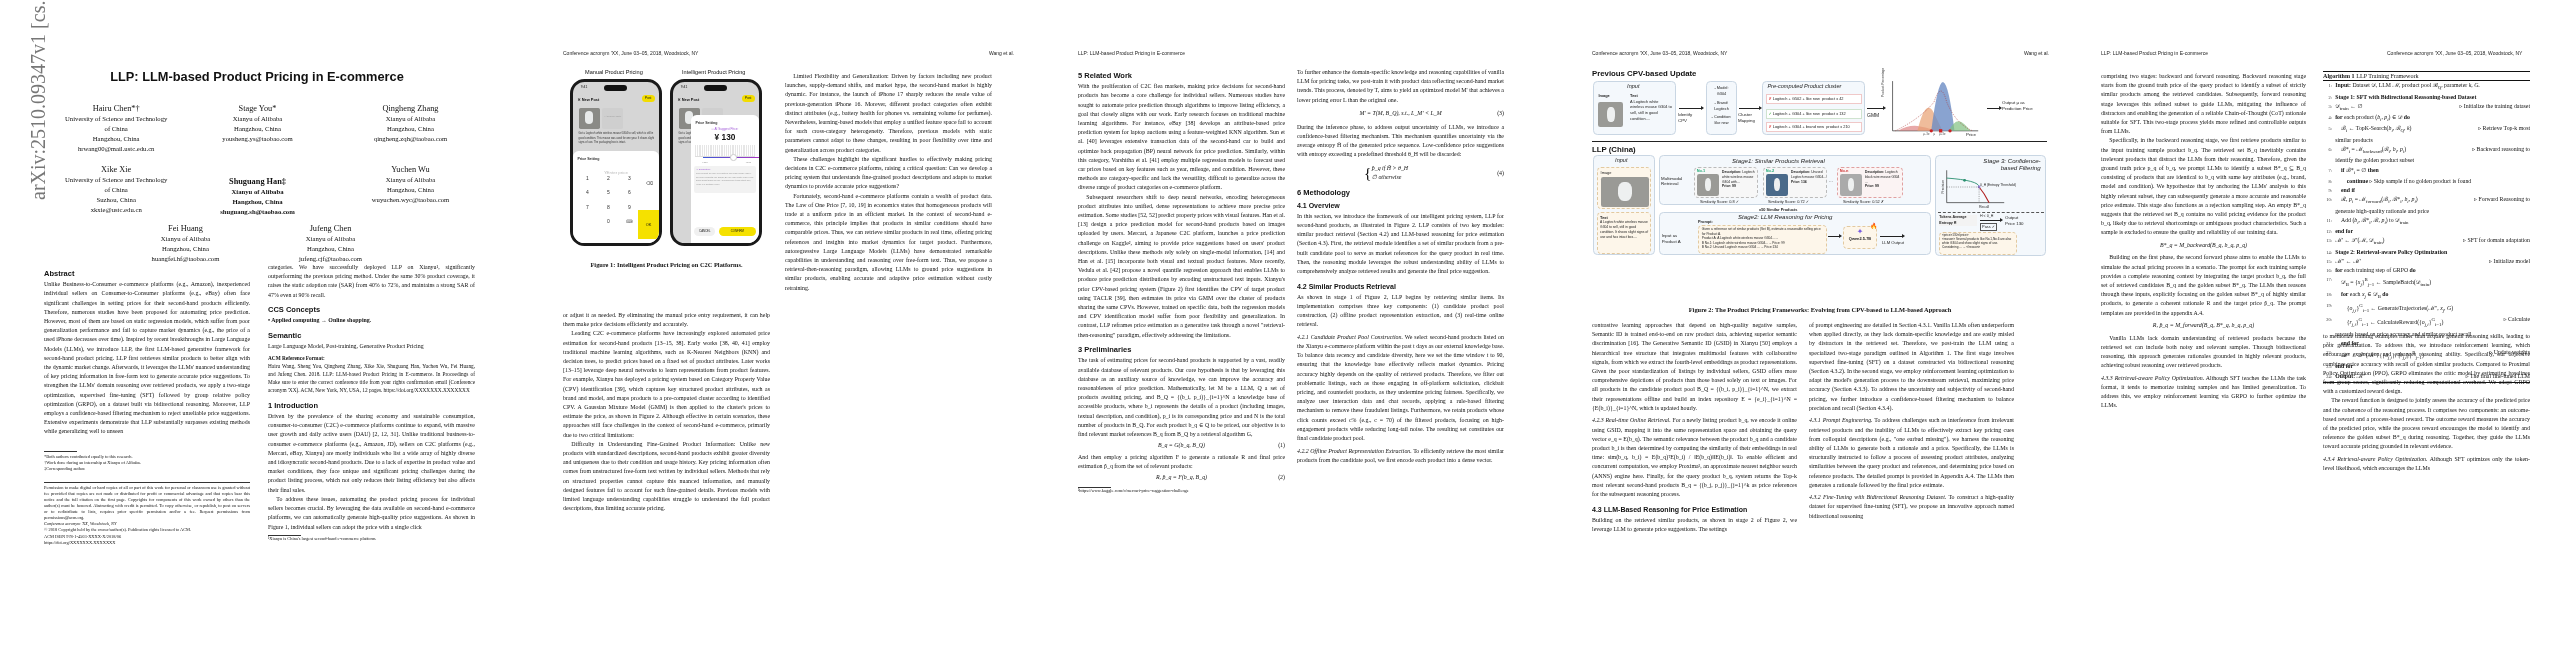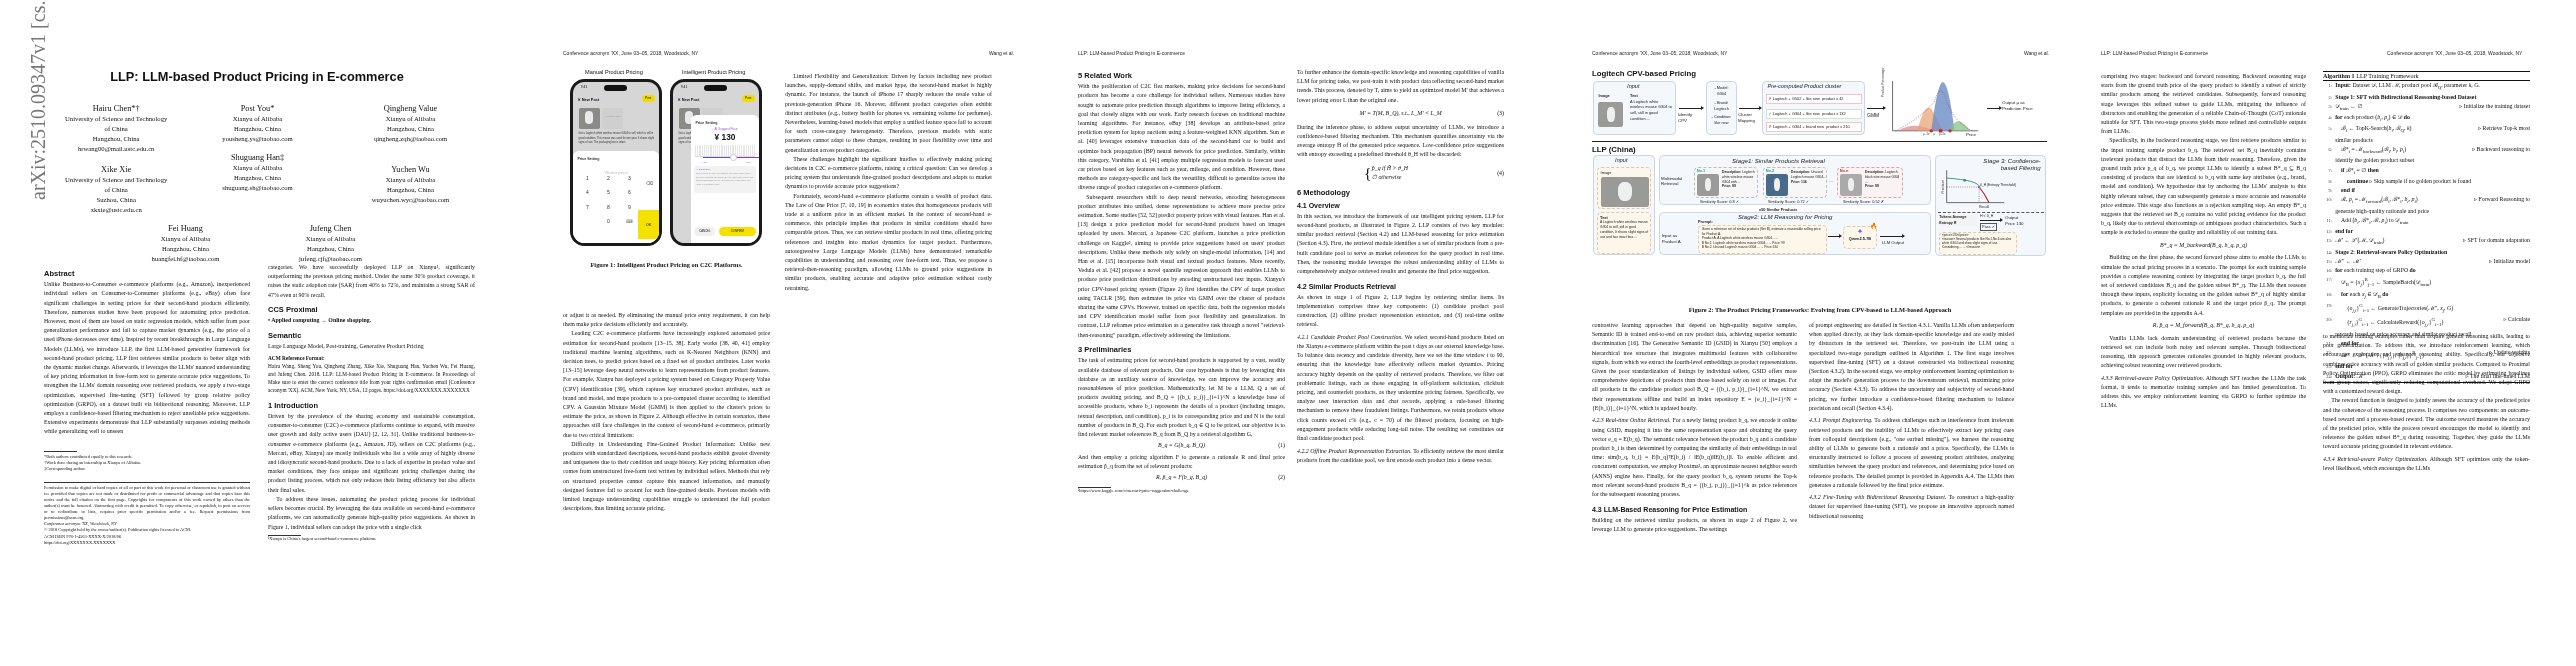--- a/index.html
+++ b/index.html
@@ -71,39 +71,39 @@
 
   <div class="authors">
     <div class="author" style="left:16.7px; top:11px;">
       <div class="name">Hairu Chen*†</div>
       <div>University of Science and Technology</div>
       <div>of China</div>
       <div>Hangzhou, China</div>
       <div>hrwang00@mail.ustc.edu.cn</div>
     </div>
     <div class="author" style="left:158px; top:11px;">
-      <div class="name">Post You*</div>
+      <div class="name">Stage You*</div>
       <div>Xianyu of Alibaba</div>
       <div>Hangzhou, China</div>
       <div>yousheng.ys@taobao.com</div>
     </div>
     <div class="author" style="left:311px; top:11px;">
-      <div class="name">Qingheng Value</div>
+      <div class="name">Qingheng Zhang</div>
       <div>Xianyu of Alibaba</div>
       <div>Hangzhou, China</div>
       <div>qingheng.zqh@taobao.com</div>
     </div>
     <div class="author" style="left:16.7px; top:72px;">
       <div class="name">Xike Xie</div>
       <div>University of Science and Technology</div>
       <div>of China</div>
       <div>Suzhou, China</div>
       <div>xkxie@ustc.edu.cn</div>
     </div>
-    <div class="author" style="left:158px; top:60px;">
+    <div class="author" style="left:158px; top:84px;font-weight:bold;">
       <div class="name">Shuguang Han‡</div>
       <div>Xianyu of Alibaba</div>
       <div>Hangzhou, China</div>
       <div>shuguang.sh@taobao.com</div>
     </div>
     <div class="author" style="left:311px; top:72px;">
       <div class="name">Yuchen Wu</div>
       <div>Xianyu of Alibaba</div>
       <div>Hangzhou, China</div>
       <div>wuyuchen.wyc@taobao.com</div>
@@ -136,21 +136,21 @@
       <div>Permission to make digital or hard copies of all or part of this work for personal or classroom use is granted without fee provided that copies are not made or distributed for profit or commercial advantage and that copies bear this notice and the full citation on the first page. Copyrights for components of this work owned by others than the author(s) must be honored. Abstracting with credit is permitted. To copy otherwise, or republish, to post on servers or to redistribute to lists, requires prior specific permission and/or a fee. Request permissions from permissions@acm.org.</div>
       <div class="i">Conference acronym 'XX, Woodstock, NY</div>
       <div>© 2018 Copyright held by the owner/author(s). Publication rights licensed to ACM.</div>
       <div>ACM ISBN 978-1-4503-XXXX-X/2018/06</div>
       <div>https://doi.org/XXXXXXX.XXXXXXX</div>
     </div>
   </div>
 
   <div class="col" style="left:268px; top:263px; width:207px;">
     <p>categories. We have successfully deployed LLP on Xianyu¹, significantly outperforming the previous pricing method. Under the same 30% product coverage, it raises the static adoption rate (SAR) from 40% to 72%, and maintains a strong SAR of 47% even at 90% recall.</p>
-    <h2 class="sec" style="margin-top:5.6px;">CCS Proximal</h2>
+    <h2 class="sec" style="margin-top:5.6px;">CCS Concepts</h2>
     <p class="b">• Applied computing → Online shopping.</p>
     <h2 class="sec" style="margin-top:5.6px;">Semantic</h2>
     <p>Large Language Model, Post-training, Generative Product Pricing</p>
     <div style="font-size:5.3px; line-height:8px; margin-top:3.3px;">
       <div class="b">ACM Reference Format:</div>
       <div>Hairu Wang, Sheng You, Qingheng Zhang, Xike Xie, Shuguang Han, Yuchen Wu, Fei Huang, and Jufeng Chen. 2018. LLP: LLM-based Product Pricing in E-commerce. In Proceedings of Make sure to enter the correct conference title from your rights confirmation email (Conference acronym 'XX). ACM, New York, NY, USA, 12 pages. https://doi.org/XXXXXXX.XXXXXXX</div>
     </div>
     <h2 class="sec" style="margin-top:6.7px;">1   Introduction</h2>
     <p>Driven by the prevalence of the sharing economy and sustainable consumption, consumer-to-consumer (C2C) e-commerce platforms continue to expand, with massive user growth and daily active users (DAU) [2, 12, 31]. Unlike traditional business-to-consumer e-commerce platforms (e.g., Amazon, JD), sellers on C2C platforms (e.g., Mercari, eBay, Xianyu) are mostly individuals who list a wide array of highly diverse and idiosyncratic second-hand products. Due to a lack of expertise in product value and market conditions, they face unique and significant pricing challenges during the product listing process, which not only reduces their listing efficiency but also affects their final sales.</p>
     <p class="ind">To address these issues, automating the product pricing process for individual sellers becomes crucial. By leveraging the data available on second-hand e-commerce platforms, we can automatically generate high-quality price suggestions. As shown in Figure 1, individual sellers can adopt the price with a single click</p>
@@ -279,21 +279,21 @@
     <p style="margin-top:3.3px;"><span class="i">4.2.1   Candidate Product Pool Construction.</span> <span>We select second-hand products listed on the Xianyu e-commerce platform within the past t days as our external knowledge base. To balance data recency and candidate diversity, here we set the time window t to 90, ensuring that the knowledge base effectively reflects market dynamics. Pricing accuracy highly depends on the quality of retrieved products. Therefore, we filter out problematic listings, such as those engaging in off-platform solicitation, clickbait pricing, and counterfeit products, as they undermine pricing fairness. Specifically, we analyze user interaction data and chat records, applying a rule-based filtering mechanism to remove these fraudulent listings. Furthermore, we retain products whose click counts exceed c% (e.g., c = 70) of the filtered products, focusing on high-engagement products while reducing long-tail noise. The resulting set constitutes our final candidate product pool.</span></p>
     <p style="margin-top:3.3px;"><span class="i">4.2.2   Offline Product Representation Extraction.</span> <span>To efficiently retrieve the most similar products from the candidate pool, we first encode each product into a dense vector.</span></p>
   </div>
 </div>
 
 <div class="page p4">
   <div class="running sans" style="left:44px; top:50px;">Conference acronym 'XX, June 03–05, 2018, Woodstock, NY</div>
   <div class="running sans" style="left:476px; top:50px;">Wang et al.</div>
 
   <div class="fig2" style="top:69px; left:44px; width:456px; height:189px;">
-    <div class="fbig" style="position:absolute; left:0; top:0; font-size:7.8px;">Logitech CPV-based Pricing</div>
+    <div class="fbig" style="position:absolute; left:0; top:0; font-size:7.8px;">Previous CPV-based Update</div>
 
     <div class="fbox" style="left:1.1px; top:12.2px; width:83px; height:54px;">
       <div class="fhead" style="position:absolute; left:33px; top:1.1px;">Input</div>
       <div class="fsmall b" style="position:absolute; left:4.4px; top:11px;">Image</div>
       <div class="mouseimg" style="left:4.4px; top:20px; width:25px; height:25px;"></div>
       <div class="fsmall" style="position:absolute; left:36px; top:11px; width:43px;">
         <div class="b">Text</div>
         <div>A Logitech white wireless mouse G304 to sell, still in good condition....</div>
       </div>
     </div>

